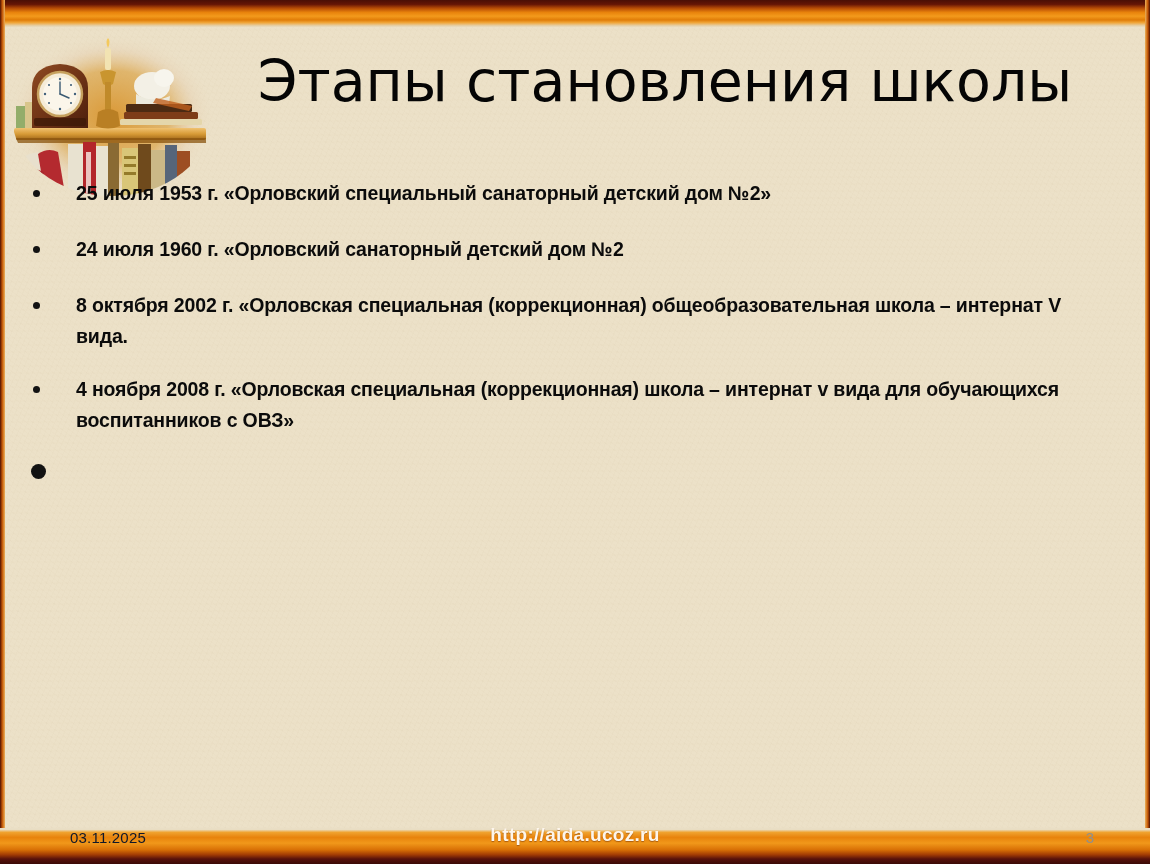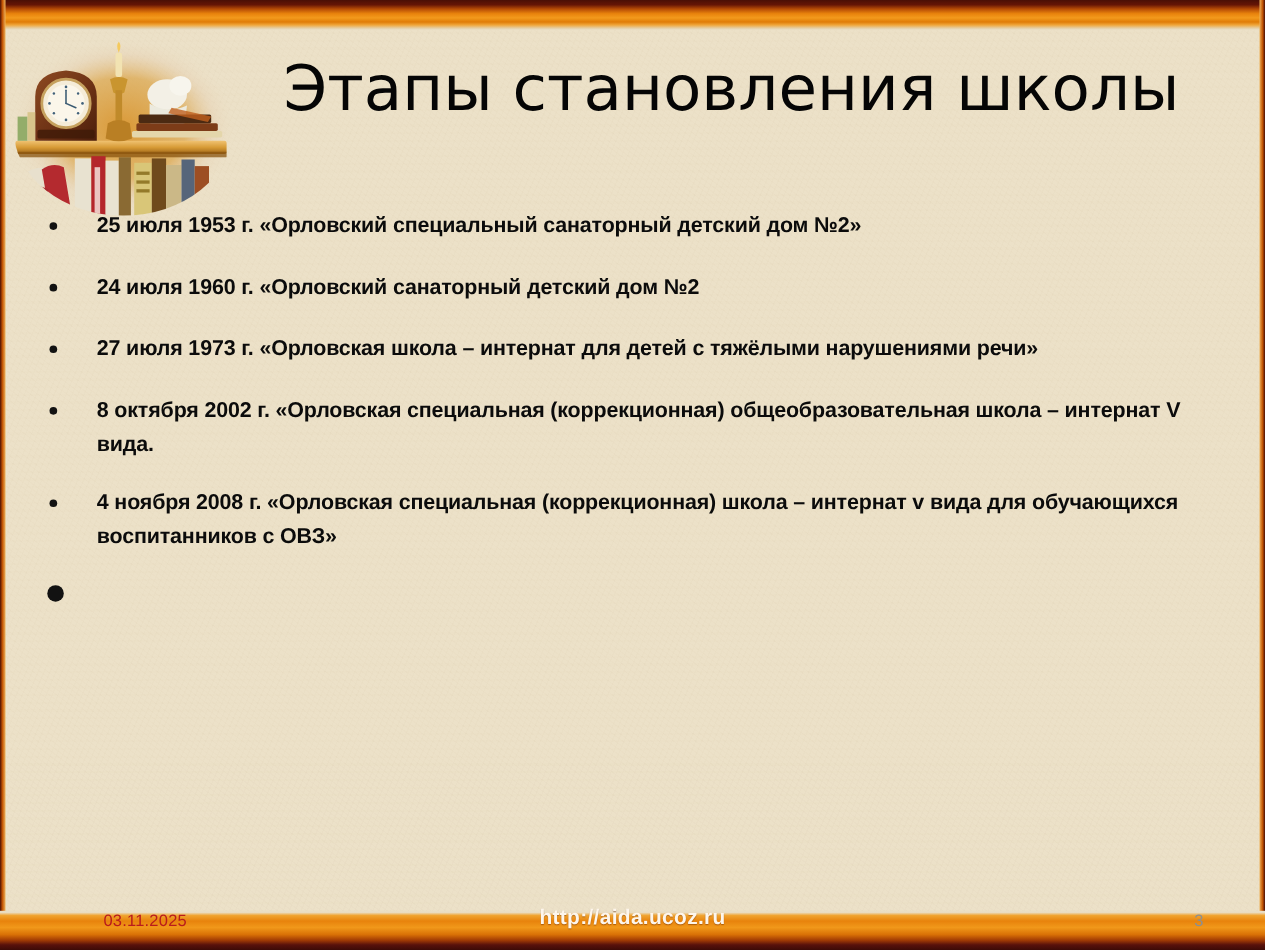--- a/index.html
+++ b/index.html
@@ -107,21 +107,21 @@
     white-space: nowrap;
   }
 
   
   .body {
     position: absolute;
     left: 0;
     top: 178px;
     width: 1150px;
   }
-  .blist { list-style: none; margin: 12px; padding: 0; }
+  .blist { list-style: none; margin: 0; padding: 0; }
 
   .bitem {
     position: relative;
     padding-left: 76px;
     padding-right: 58px;
     margin-bottom: 25px;
     font-size: 19.5px;
     font-weight: bold;
     line-height: 31px;
     color: #0b0b0b;
@@ -149,23 +149,22 @@
     width: 15px;
     height: 15px;
   }
 
   
   .footer-date {
     position: absolute;
     left: 70px;
     bottom: 18px;
     font-size: 15px;
-    color: #b91c1c;
+    color: #0f172a;
     letter-spacing: .2px;
-    margin-left: 24px;
   }
   .footer-page {
     position: absolute;
     right: 56px;
     bottom: 18px;
     font-size: 15px;
     color: #8d8f90;
   }
   .footer-url {
     position: absolute;
@@ -280,21 +279,20 @@
       </g>
     </svg>
   </div>
 
   <div class="title">Этапы становления школы</div>
 
   <div class="body">
     <ul class="blist">
       <li class="bitem">25 июля 1953 г. «Орловский специальный санаторный детский дом №2»</li>
       <li class="bitem">24 июля 1960 г. «Орловский санаторный детский дом №2</li>
-      <li class="bitem">27 июля 1973 г. «Орловская школа – интернат для детей с тяжёлыми нарушениями речи»</li>
       <li class="bitem two-line">8 октября 2002 г. «Орловская специальная (коррекционная) общеобразовательная школа – интернат V вида.</li>
       <li class="bitem two-line">4 ноября 2008 г. «Орловская специальная (коррекционная) школа – интернат v вида для обучающихся воспитанников с ОВЗ»</li>
       <li class="bitem empty"></li>
     </ul>
   </div>
 
   <div class="bar-bottom"></div>
   <div class="footer-date">03.11.2025</div>
   <div class="footer-page">3</div>
   <div class="footer-url">http://aida.ucoz.ru</div>

